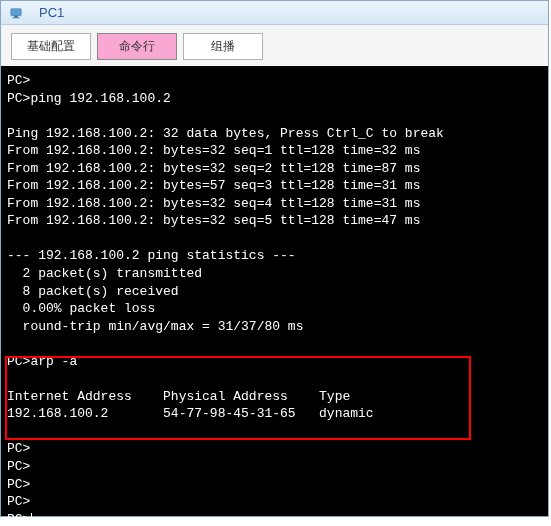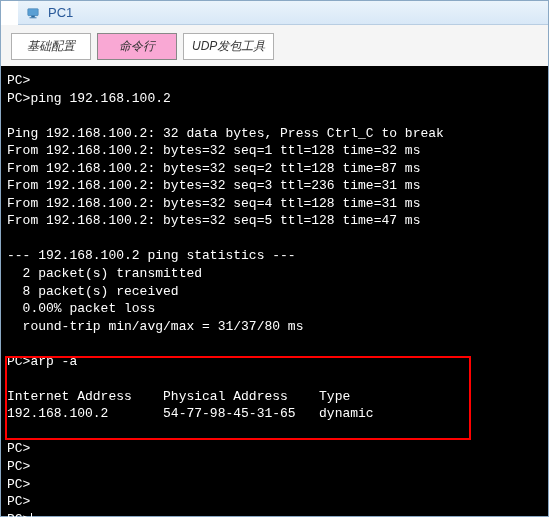--- a/index.html
+++ b/index.html
@@ -17,22 +17,21 @@
     box-sizing: border-box;
   }
   .title-bar {
     background: linear-gradient(#eaf3fb, #d8e8f7);
     padding: 4px 8px;
     font-size: 13px;
     color: #2a5a9a;
     border-bottom: 1px solid #b8cde2;
     display: flex;
     align-items: center;
-    gap: 8px;
-    margin-left: 17px;
+    gap: 16px;
   }
   .title-icon {
     width: 14px;
     height: 14px;
     display: inline-block;
   }
   .tab-bar {
     background: #f5f5f5;
     padding: 8px 10px 6px 10px;
     display: flex;
@@ -40,21 +39,20 @@
   }
   .tab {
     border: 1px solid #b0b0b0;
     background: #ffffff;
     padding: 4px 8px;
     font-size: 12px;
     color: #333;
     min-width: 62px;
     text-align: center;
     cursor: pointer;
-    font-style: italic;
   }
   .tab.active {
     background: #f9a8d4;
     border-color: #888;
   }
   .terminal {
     background: #000000;
     color: #ffffff;
     font-family: "Courier New", monospace;
     font-size: 13px;
@@ -90,30 +88,30 @@
         <rect x="6" y="11" width="4" height="2" fill="#2a6aa0"></rect>
         <rect x="4" y="13" width="8" height="1" fill="#2a6aa0"></rect>
       </svg>
     </span>
     <span>PC1</span>
   </div>
 
   <div class="tab-bar">
     <div class="tab">基础配置</div>
     <div class="tab active">命令行</div>
-    <div class="tab">UDP发包工具</div>
+    <div class="tab">组播</div>
   </div>
 
   <div class="terminal"><span>PC&gt;</span>
 <span>PC&gt;ping 192.168.100.2</span>
 <span></span>
 <span>Ping 192.168.100.2: 32 data bytes, Press Ctrl_C to break</span>
 <span>From 192.168.100.2: bytes=32 seq=1 ttl=128 time=32 ms</span>
 <span>From 192.168.100.2: bytes=32 seq=2 ttl=128 time=87 ms</span>
-<span>From 192.168.100.2: bytes=32 seq=3 ttl=236 time=31 ms</span>
+<span>From 192.168.100.2: bytes=57 seq=3 ttl=128 time=31 ms</span>
 <span>From 192.168.100.2: bytes=32 seq=4 ttl=128 time=31 ms</span>
 <span>From 192.168.100.2: bytes=32 seq=5 ttl=128 time=47 ms</span>
 <span></span>
 <span>--- 192.168.100.2 ping statistics ---</span>
 <span>  2 packet(s) transmitted</span>
 <span>  8 packet(s) received</span>
 <span>  0.00% packet loss</span>
 <span>  round-trip min/avg/max = 31/37/80 ms</span>
 <span></span>
 <span>PC&gt;arp -a</span>

